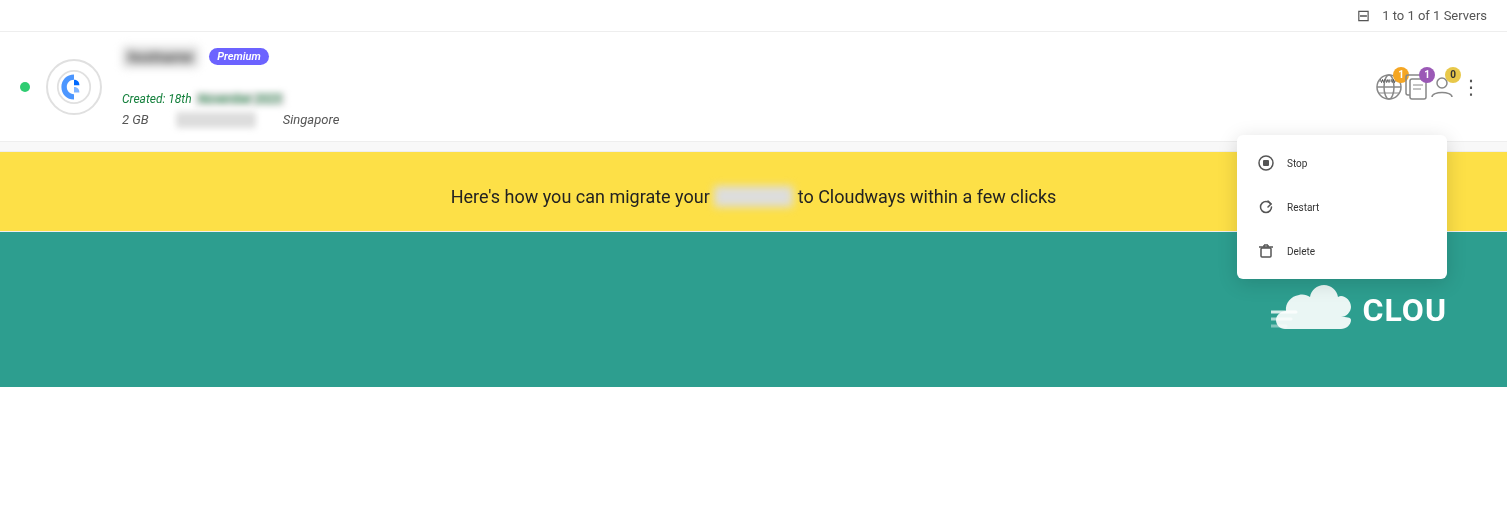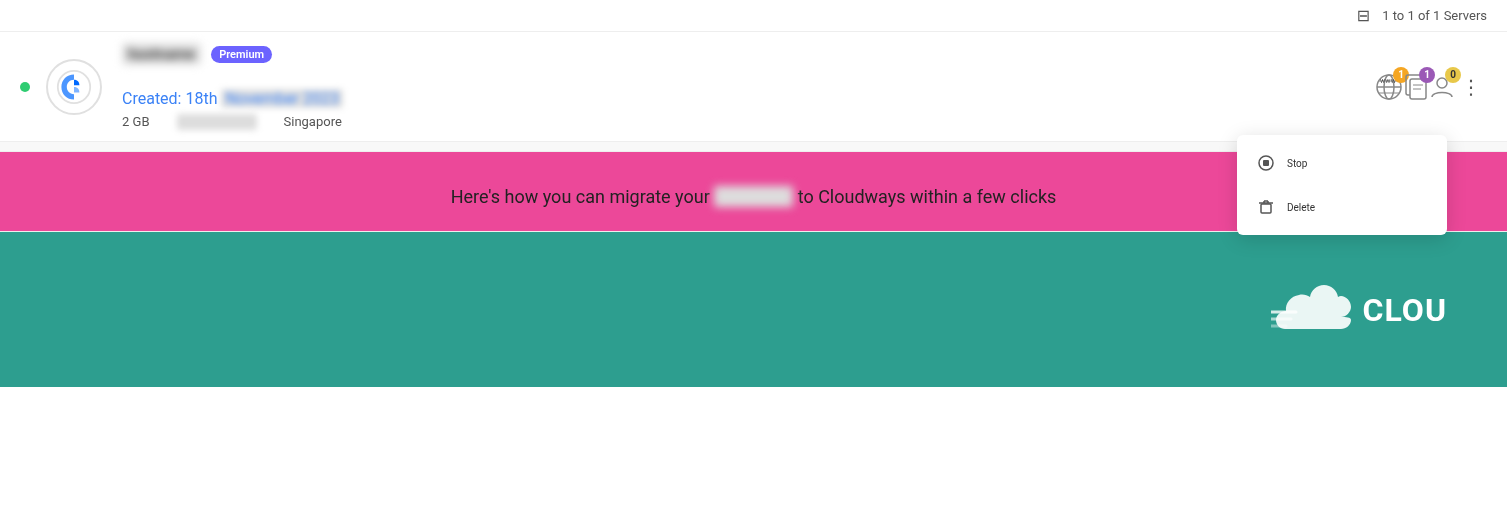--- a/index.html
+++ b/index.html
@@ -71,20 +71,21 @@
       flex-shrink: 0;
     }
 
     .server-icon svg {
       width: 36px;
       height: 36px;
     }
 
     .server-info {
       flex: 1;
+      font-style: italic;
     }
 
     .server-name-row {
       display: flex;
       align-items: center;
       gap: 10px;
       margin-bottom: 6px;
     }
 
     .server-name {
@@ -100,22 +101,22 @@
     .premium-badge {
       background: #6c63ff;
       color: #fff;
       font-size: 11px;
       font-weight: 600;
       padding: 2px 8px;
       border-radius: 10px;
     }
 
     .server-created {
-      font-size: 16px;
-      color: #3b82f6;
+      font-size: 12px;
+      color: #15803d;
       margin-bottom: 6px;
       margin-top: 24px;
     }
 
     .server-created .date-blur {
       background: #e0e0e0;
       filter: blur(3px);
       border-radius: 2px;
       padding: 0 4px;
     }
@@ -185,21 +186,21 @@
       align-items: center;
       justify-content: center;
       color: #555;
       font-size: 20px;
       border-radius: 4px;
     }
 
     
     .middle-section {
       padding: 30px 20px 20px;
-      background: #ec4899;
+      background: #fde047;
       border-bottom: 1px solid #eee;
       text-align: center;
       height: 80px;
       display: flex;
       align-items: center;
       justify-content: center;
     }
 
     .migrate-text {
       font-size: 18px;
@@ -382,20 +383,29 @@
     <div class="dropdown-item">
       <span class="dropdown-item-icon">
         <svg width="16" height="16" viewBox="0 0 16 16" fill="none">
           <circle cx="8" cy="8" r="7" stroke="#555" stroke-width="1.5"></circle>
           <rect x="5" y="5" width="6" height="6" rx="1" fill="#555"></rect>
         </svg>
       </span>
       <span>Stop</span>
     </div>
 
+    <div class="dropdown-item">
+      <span class="dropdown-item-icon">
+        <svg width="16" height="16" viewBox="0 0 16 16" fill="none">
+          <path d="M13.5 8 C13.5 11 11 13.5 8 13.5 C5 13.5 2.5 11 2.5 8 C2.5 5 5 2.5 8 2.5 C10 2.5 11.8 3.5 13 5" stroke="#555" stroke-width="1.5" stroke-linecap="round" fill="none"></path>
+          <polyline points="10,2 13,5 10,8" fill="none" stroke="#555" stroke-width="1.5" stroke-linecap="round" stroke-linejoin="round"></polyline>
+        </svg>
+      </span>
+      <span>Restart</span>
+    </div>
 
     <div class="dropdown-item">
       <span class="dropdown-item-icon">
         <svg width="16" height="16" viewBox="0 0 16 16" fill="none">
           <rect x="3" y="5" width="10" height="9" rx="1" stroke="#555" stroke-width="1.5" fill="none"></rect>
           <line x1="1" y1="4" x2="15" y2="4" stroke="#555" stroke-width="1.5"></line>
           <line x1="6" y1="4" x2="6" y2="2" stroke="#555" stroke-width="1.5"></line>
           <line x1="10" y1="4" x2="10" y2="2" stroke="#555" stroke-width="1.5"></line>
           <line x1="6" y1="2" x2="10" y2="2" stroke="#555" stroke-width="1.5"></line>
         </svg>

